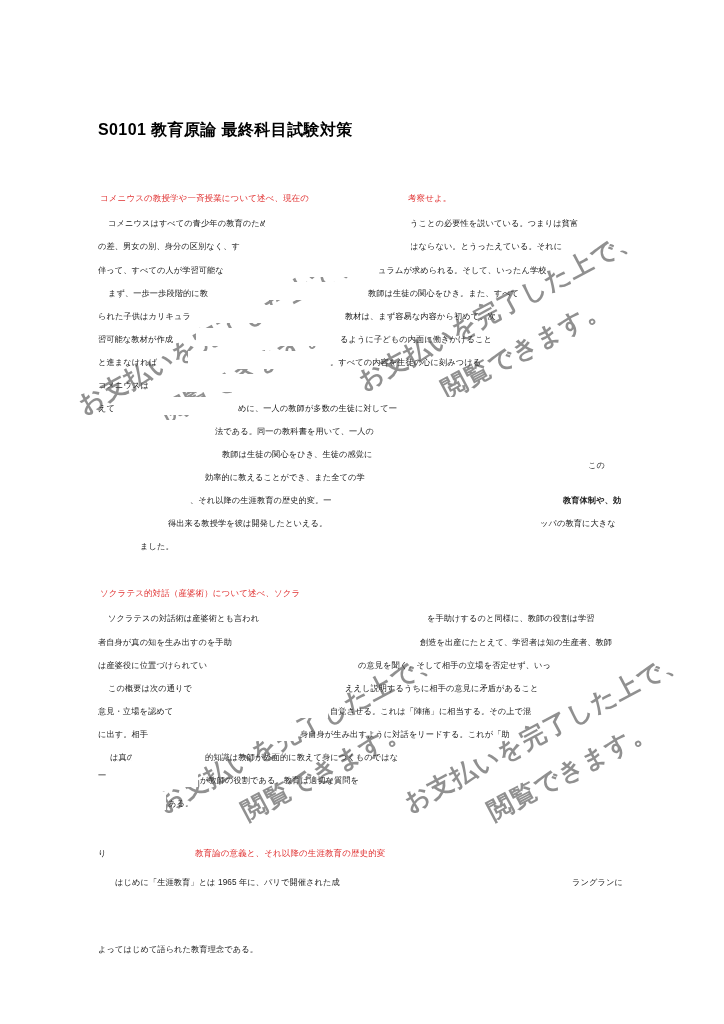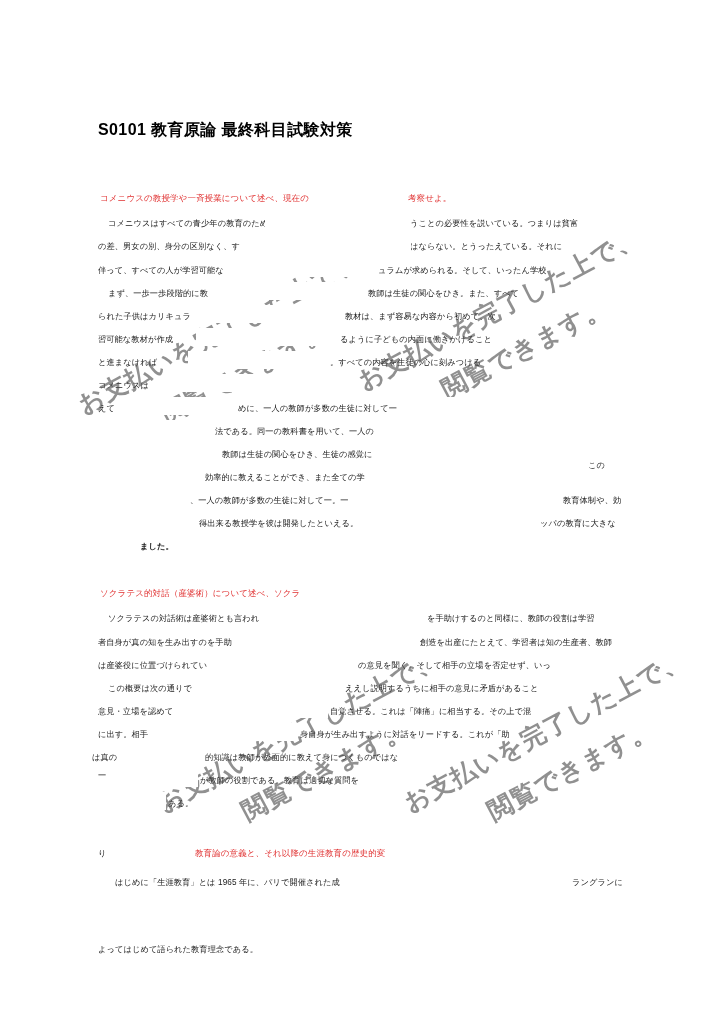--- a/index.html
+++ b/index.html
@@ -75,48 +75,48 @@
 
   <div class="para" style="left:108px; top:218px;">コメニウスはすべての青少年の教育のため</div>
   <div class="para" style="left:98px; top:241px;">の差、男女の別、身分の区別なく、す</div>
   <div class="para" style="left:98px; top:265px;">伴って、すべての人が学習可能な</div>
   <div class="para" style="left:108px; top:288px;">まず、一歩一歩段階的に教</div>
   <div class="para" style="left:98px; top:311px;">られた子供はカリキュラ</div>
   <div class="para" style="left:98px; top:334px;">習可能な教材が作成</div>
   <div class="para" style="left:98px; top:357px;">と進まなければ</div>
   <div class="para" style="left:98px; top:380px;">コメニウスは</div>
   <div class="para" style="left:98px; top:403px;text-align:center;">えて</div>
-  <div class="para" style="left:140px; top:541px;font-weight:bold;">ました。</div>
+  <div class="para" style="left:140px; top:541px;">ました。</div>
 
   <div class="para" style="left:410px; top:218px;">うことの必要性を説いている。つまりは貧富</div>
   <div class="para" style="left:393px; top:241px;">くてはならない。とうったえている。それに</div>
   <div class="para" style="left:378px; top:265px;">ュラムが求められる。そして、いったん学校</div>
   <div class="para" style="left:368px; top:288px;">教師は生徒の関心をひき。また、すべて</div>
   <div class="para" style="left:345px; top:311px;">教材は、まず容易な内容から初めて、次</div>
   <div class="para" style="left:340px; top:334px;">るように子どもの内面に働きかけること</div>
   <div class="para" style="left:330px; top:357px;">。すべての内容を生徒の心に刻みつける</div>
   <div class="para" style="left:238px; top:403px;">めに、一人の教師が多数の生徒に対して一</div>
   <div class="para" style="left:215px; top:426px;">法である。同一の教科書を用いて、一人の</div>
   <div class="para" style="left:222px; top:449px;">教師は生徒の関心をひき、生徒の感覚に</div>
   <div class="para" style="left:205px; top:472px;">効率的に教えることができ、また全ての学</div>
-  <div class="para" style="left:190px; top:495px;">、一人の教師が多数の生徒に対して一。一</div>
-  <div class="para" style="left:168px; top:518px;margin-left:31px;">得出来る教授学を彼は開発したといえる。</div>
+  <div class="para" style="left:190px; top:495px;">、それ以降の生涯教育の歴史的変。一</div>
+  <div class="para" style="left:168px; top:518px;">得出来る教授学を彼は開発したといえる。</div>
   <div class="para" style="left:588px; top:460px;">この</div>
-  <div class="para" style="left:563px; top:495px;">教育体制や、効</div>
+  <div class="para" style="left:563px; top:495px;font-weight:bold;">教育体制や、効</div>
   <div class="para" style="left:540px; top:518px;">ッパの教育に大きな</div>
 
   <div class="section-heading" style="left:100px; top:588px;">ソクラテス的対話（産婆術）について述べ、ソクラ</div>
 
   <div class="para" style="left:108px; top:613px;">ソクラテスの対話術は産婆術とも言われ</div>
   <div class="para" style="left:98px; top:637px;">者自身が真の知を生み出すのを手助</div>
   <div class="para" style="left:98px; top:660px;">は産婆役に位置づけられてい</div>
   <div class="para" style="left:108px; top:683px;">この概要は次の通りで</div>
   <div class="para" style="left:98px; top:706px;">意見・立場を認めて</div>
   <div class="para" style="left:98px; top:729px;">に出す。相手</div>
-  <div class="para" style="left:92px; top:752px;text-align:center;">は真の</div>
+  <div class="para" style="left:110px; top:752px;text-align:center;">は真の</div>
   <div class="para" style="left:98px; top:770px;">一</div>
 
   <div class="para" style="left:427px; top:613px;">を手助けするのと同様に、教師の役割は学習</div>
   <div class="para" style="left:420px; top:637px;">創造を出産にたとえて、学習者は知の生産者、教師</div>
   <div class="para" style="left:358px; top:660px;">の意見を聞く。そして相手の立場を否定せず、いっ</div>
   <div class="para" style="left:345px; top:683px;">ええし説明するうちに相手の意見に矛盾があること</div>
   <div class="para" style="left:330px; top:706px;">自覚させる。これは「陣痛」に相当する。その上で混</div>
   <div class="para" style="left:300px; top:729px;">身自身が生み出すように対話をリードする。これが「助</div>
   <div class="para" style="left:205px; top:752px;">的知識は教師が外面的に教えて身につくものではな</div>
   <div class="para" style="left:200px; top:775px;">が教師の役割である。教育は適切な質問を</div>

